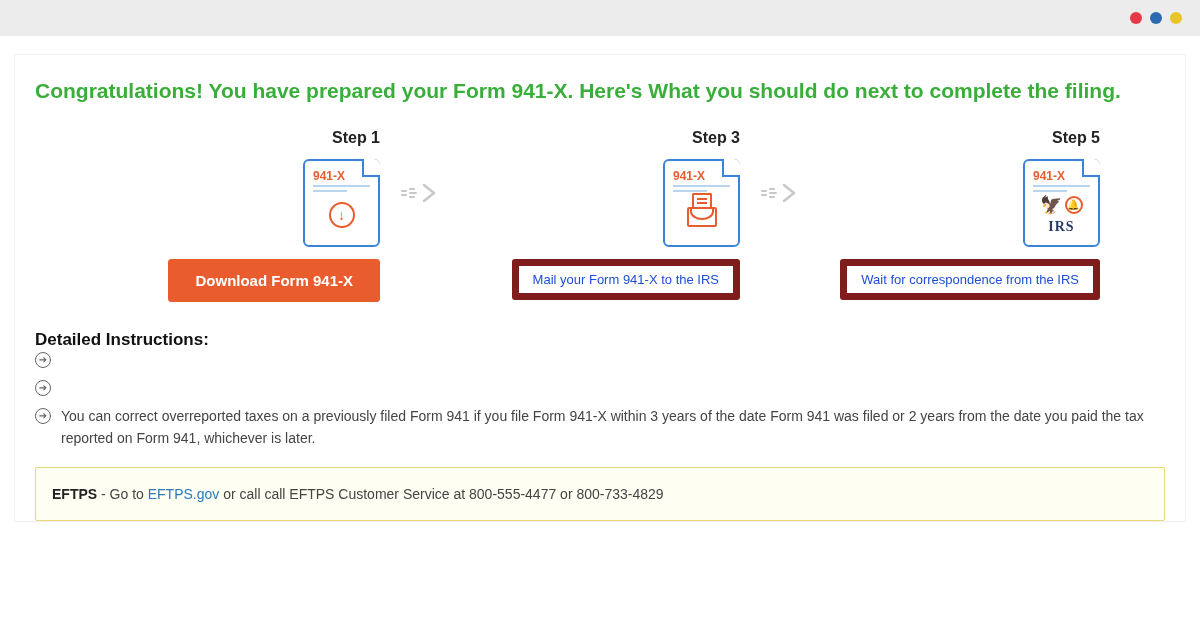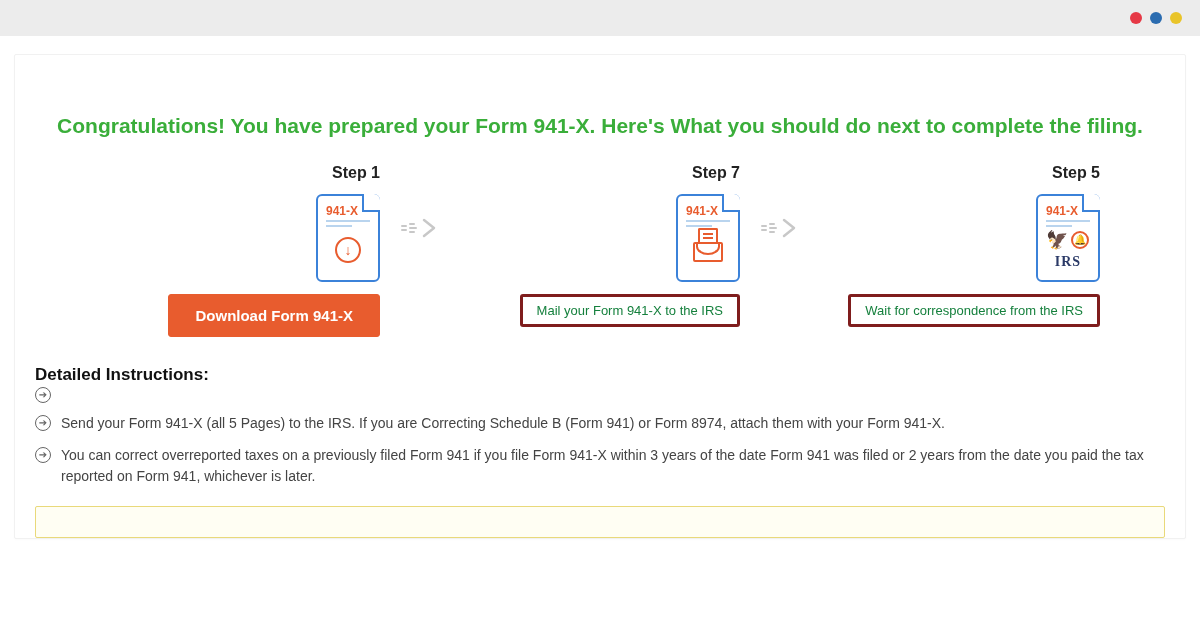--- a/index.html
+++ b/index.html
@@ -4,46 +4,46 @@
 <style>
   * { box-sizing: border-box; margin: 0; padding: 0; }
   body { font-family: -apple-system, BlinkMacSystemFont, "Segoe UI", Arial, sans-serif; background: #fff; color: #333; width: 1200px; }
   .titlebar { height: 36px; background: #ececec; display: flex; align-items: center; justify-content: flex-end; padding: 0 18px; gap: 8px; }
   .dot { width: 12px; height: 12px; border-radius: 50%; }
   .dot.red { background: #e63946; }
   .dot.blue { background: #2b6cb0; }
   .dot.yellow { background: #e9c429; }
   .page { padding: 18px 14px; }
   .card { background: #fff; border: 1px solid #f1f1f1; border-radius: 2px; box-shadow: 0 1px 2px rgba(0,0,0,0.02); padding: 24px 20px 0 20px; }
-  .congrats { color: #3aae3a; font-weight: 700; font-size: 21px; text-align: center; margin-bottom: 26px; margin-top: 35px; }
+  .congrats { color: #3aae3a; font-weight: 700; font-size: 21px; text-align: left; margin-bottom: 26px; }
   .steps-row { display: flex; align-items: flex-start; justify-content: center; gap: 10px; margin-bottom: 28px; }
   .step-col { display: flex; flex-direction: column; align-items: flex-end; width: 280px; }
   .step-title { font-weight: 700; font-size: 16px; color: #222; margin-bottom: 12px; }
-  .doc-box { width: 64px; height: 88px; border: 2px solid #3b82d9; border-radius: 6px; position: relative; background: #fff; padding-top: 8px; }
+  .doc-box { width: 77px; height: 88px; border: 2px solid #3b82d9; border-radius: 6px; position: relative; background: #fff; padding-top: 8px; }
   .doc-fold { position: absolute; top: -2px; right: -2px; width: 18px; height: 18px; background: #fff; border-left: 2px solid #3b82d9; border-bottom: 2px solid #3b82d9; border-top-right-radius: 6px; }
   .doc-fold::after { content:""; position:absolute; top:0; right:0; width:0; height:0; border-top:16px solid transparent; border-right:16px solid transparent; }
   .doc-label { color: #e85c2e; font-weight: 800; font-size: 12px; margin: 0 8px 2px 8px; }
   .doc-lines { margin: 2px 8px 0 8px; }
   .doc-line { height: 2px; background: #b9d4ee; margin-bottom: 3px; }
   .doc-line.short { width: 60%; }
   .doc-inner-icon { display:flex; align-items:center; justify-content:center; height: 40px; }
   .dl-circle { width: 26px; height: 26px; border: 2px solid #e85c2e; border-radius: 50%; display:flex; align-items:center; justify-content:center; }
   .dl-arrow { font-size: 14px; color: #e85c2e; line-height:1; }
   .envelope { width: 30px; height: 20px; border: 2px solid #e85c2e; border-radius: 2px; position: relative; margin-top: 4px; }
   .envelope::before { content:""; position:absolute; top:-1px; left:1px; right:1px; height: 10px; border-left: 2px solid #e85c2e; border-right: 2px solid #e85c2e; border-bottom: 2px solid #e85c2e; border-bottom-left-radius: 14px 10px; border-bottom-right-radius: 14px 10px; }
   .env-sheet { position:absolute; top:-10px; left:50%; transform:translateX(-50%); width:20px; height:14px; border:2px solid #e85c2e; border-bottom:none; background:#fff; border-radius:2px 2px 0 0;}
   .env-sheet::after{content:"";position:absolute;left:3px;right:3px;top:3px;height:2px;background:#e85c2e; box-shadow:0 4px 0 #e85c2e;}
   .irs-box { display:flex; flex-direction:column; align-items:center; gap:0; }
   .irs-icons { display:flex; gap:2px; align-items:center; }
   .eagle { color:#2b3a67; font-size:18px; line-height:1; }
   .bell { width:18px; height:18px; border:2px solid #e85c2e; border-radius:50%; display:flex; align-items:center; justify-content:center; color:#e85c2e; font-size:10px;}
   .irs-text { color:#2b3a67; font-weight:700; font-size:14px; font-family: Georgia, serif; letter-spacing:1px; margin-top:5px;}
   .step-btn { margin-top: 12px; min-width: 180px; text-align: center; border-radius: 3px; font-size: 13px; padding: 6px 14px; }
   .btn-primary { background: #e85c2e; color: #fff; border: 1px solid #e85c2e; font-weight: 600; font-size: 15px; padding: 12px 26px; cursor:pointer; }
-  .btn-outline { background: #fff; color: #15803d; border: 3px solid #7f1d1d; }
+  .btn-outline { background: #fff; color: #1d4ed8; border: 7px solid #7f1d1d; }
   .arrow-sep { width: 60px; display:flex; align-items:center; justify-content:center; margin-top: 52px; }
   .arrow-svg { color: #c8c8c8; }
   .detailed-hdr { font-weight: 800; font-size: 17px; color: #111; }
   .instr-list { list-style: none; margin-bottom: 18px; }
   .instr-list li { display:flex; gap:10px; font-size: 14px; color: #444; line-height: 1.55; margin-bottom: 10px; }
   .li-icon { flex:0 0 16px; width:16px; height:16px; border:1.5px solid #666; border-radius:50%; display:flex; align-items:center; justify-content:center; font-size:10px; color:#666; margin-top:2px;}
   .pay-box { border: 1px solid #e9d97a; background: #fffef3; border-radius: 2px; padding: 16px 16px 14px 16px; font-size: 14px; color: #444; }
   .pay-box p { margin-bottom: 14px; line-height:1.55; }
   .pay-box p:last-child { margin-bottom: 0; }
   .pay-box b { color:#222; font-weight:700; }
@@ -84,21 +84,21 @@
       </div>
 
       <div class="arrow-sep">
         <svg class="arrow-svg" width="44" height="24" viewBox="0 0 44 24" fill="none">
           <path d="M4 10 h4 M4 14 h4 M12 8 h4 M12 12 h6 M12 16 h4" stroke="currentColor" stroke-width="2" stroke-linecap="round"></path>
           <path d="M26 4 l10 8 l-10 8" stroke="currentColor" stroke-width="2.5" fill="none" stroke-linejoin="round" stroke-linecap="round"></path>
         </svg>
       </div>
 
       <div class="step-col">
-        <div class="step-title">Step 7</div>
+        <div class="step-title">Step 3</div>
         <div class="doc-box">
           <div class="doc-fold"></div>
           <div class="doc-label">941-X</div>
           <div class="doc-lines">
               <div class="doc-line"></div>
               <div class="doc-line short"></div>
             </div>
           <div class="doc-inner-icon">
             <div style="position:relative;">
               <div class="env-sheet"></div>
@@ -141,25 +141,27 @@
     </div>
 
     <div class="detailed-hdr">Detailed Instructions:</div>
 
     <ul class="instr-list">
       <li>
         <span class="li-icon">➔</span>
       </li>
       <li>
         <span class="li-icon">➔</span>
-        <span>Send your Form 941-X (all 5 Pages) to the IRS. If you are Correcting Schedule B (Form 941) or Form 8974, attach them with your Form 941-X.</span>
       </li>
       <li>
         <span class="li-icon">➔</span>
         <span>You can correct overreported taxes on a previously filed Form 941 if you file Form 941-X within 3 years of the date Form 941 was filed or 2 years from the date you paid the tax reported on Form 941, whichever is later.</span>
       </li>
     </ul>
 
     <div class="pay-box">
+      <p>
+        <b>EFTPS</b><span> - Go to </span><a href="#" class="link">EFTPS.gov</a><span> or call call EFTPS Customer Service at 800-555-4477 or 800-733-4829</span>
+      </p>
     </div>
 
   </div>
 </div>
 
 </body></html>

